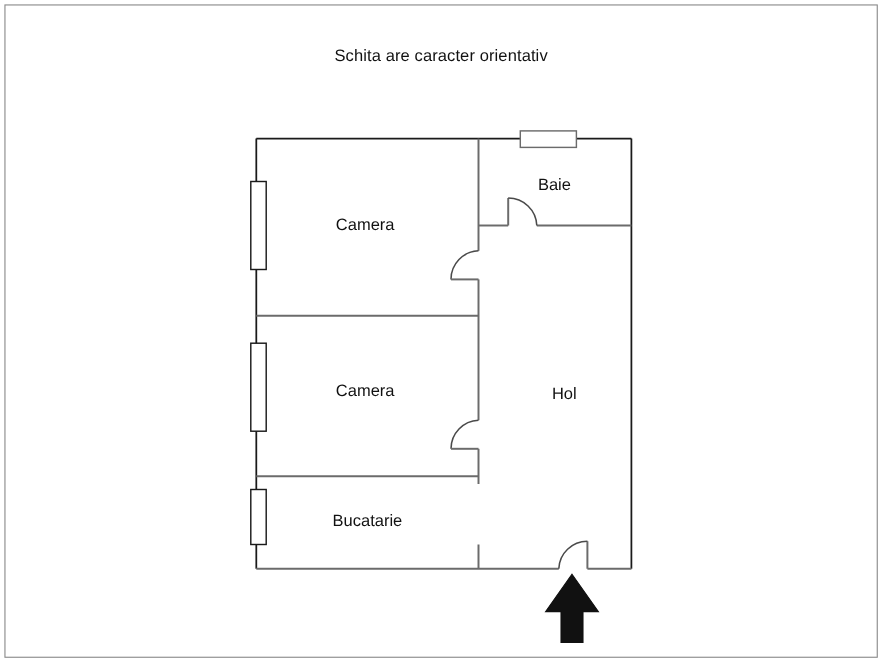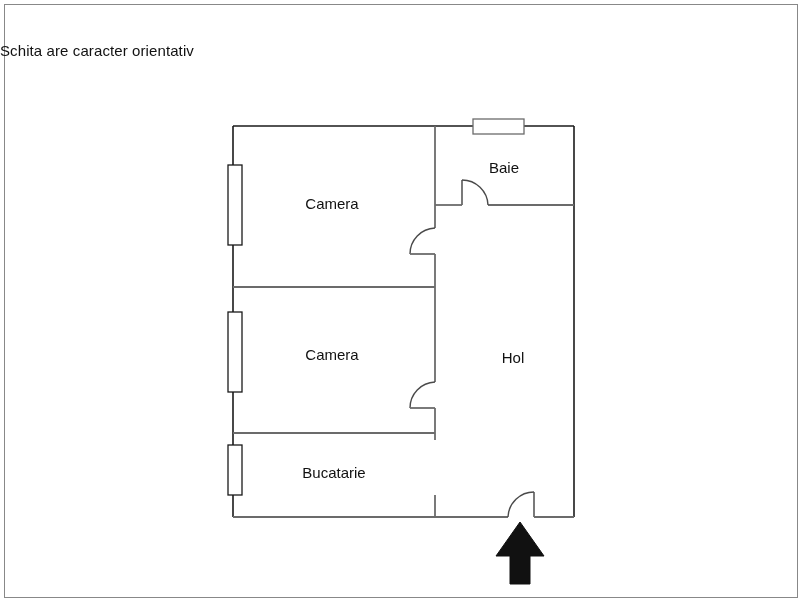--- a/index.html
+++ b/index.html
@@ -27,21 +27,21 @@
     width: 794px;
     height: 594px;
     border: 1px solid #888888;
     box-sizing: border-box;
   }
   #plan-title {
     position: absolute;
     left: 0;
     top: 42px;
     width: 802px;
-    text-align: left;
+    text-align: center;
     font-size: 15px;
     color: #111111;
     letter-spacing: 0.1px;
   }
   #floorplan-svg {
     position: absolute;
     left: 0;
     top: 0;
   }
   .room-label {

